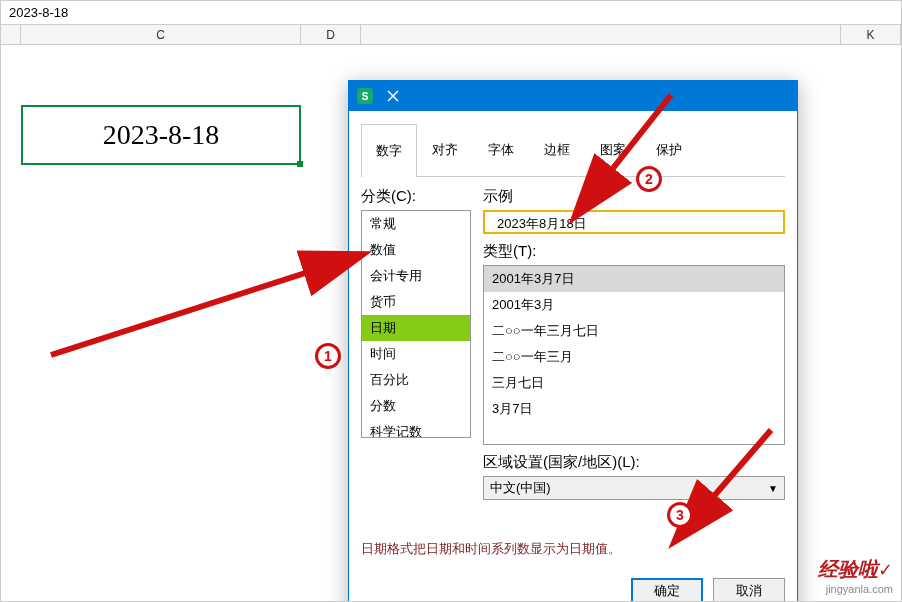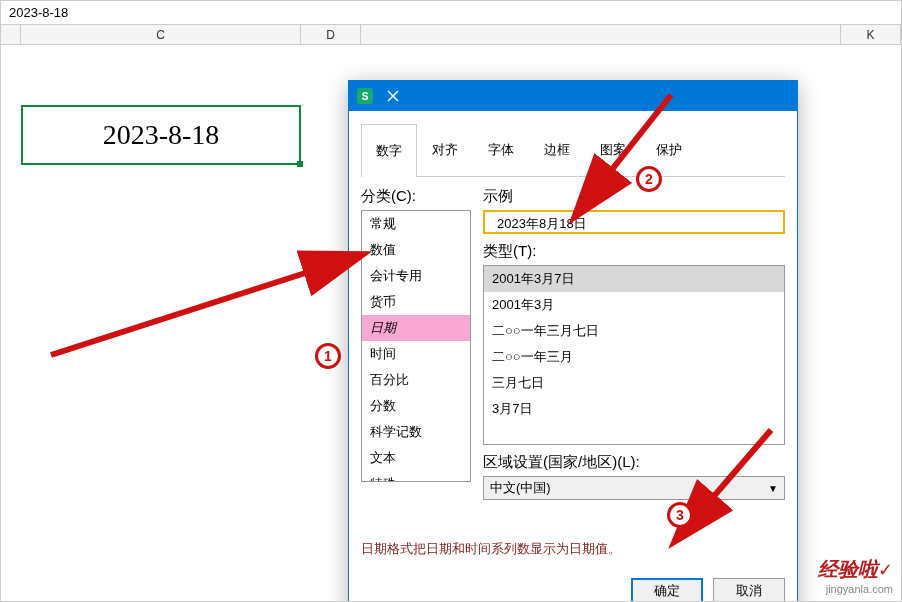--- a/index.html
+++ b/index.html
@@ -155,31 +155,30 @@
     .left-col { width: 110px; }
     .right-col { flex: 1; }
     
     .section-label {
       font-size: 15px;
       margin-bottom: 4px;
     }
     
     .category-list {
       border: 1px solid #999;
-      height: 272px;
+      height: 228px;
       overflow: auto;
     }
     .category-item {
       padding: 4px 8px;
       font-size: 13px;
       cursor: pointer;
     }
     .category-item.selected {
-      background: #f9a8d4;
-      font-style: italic;
+      background: #84cc16;
     }
     
     .example-box {
       margin-bottom: 8px;
     }
     .example-value {
       border: 2px solid #eab308;
       padding: 4px 12px;
       font-size: 13px;
       height: 24px;

